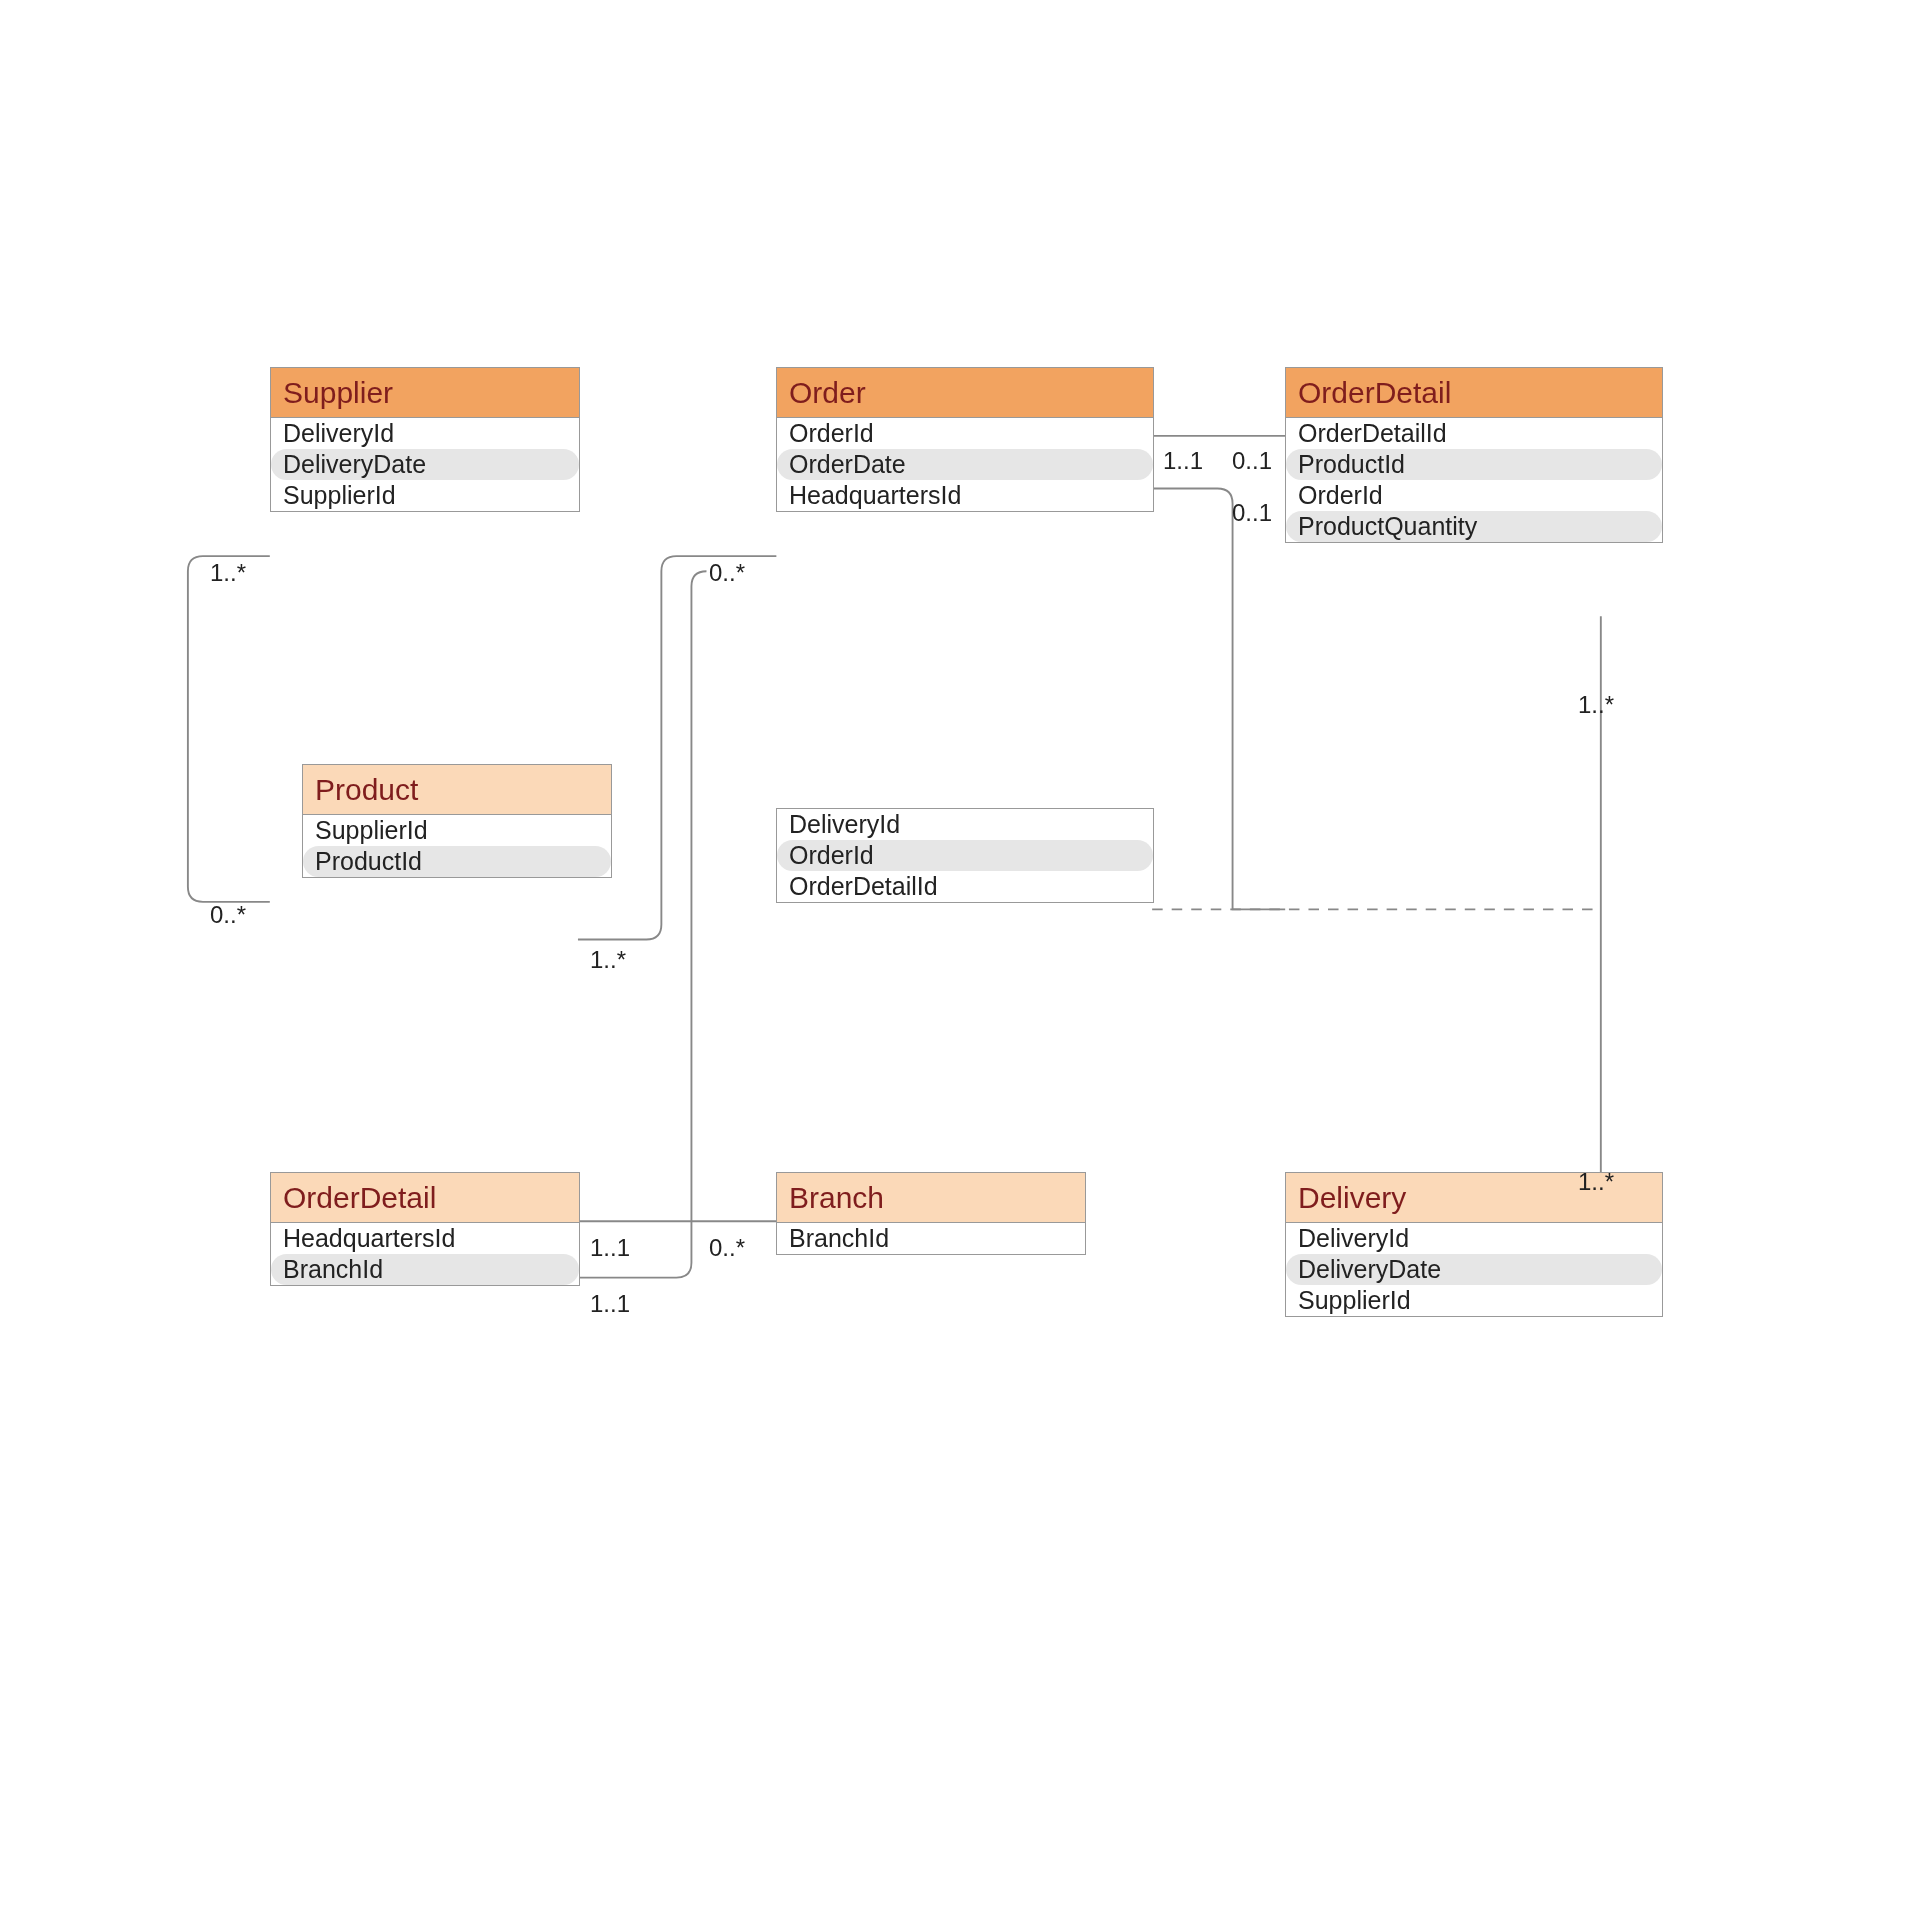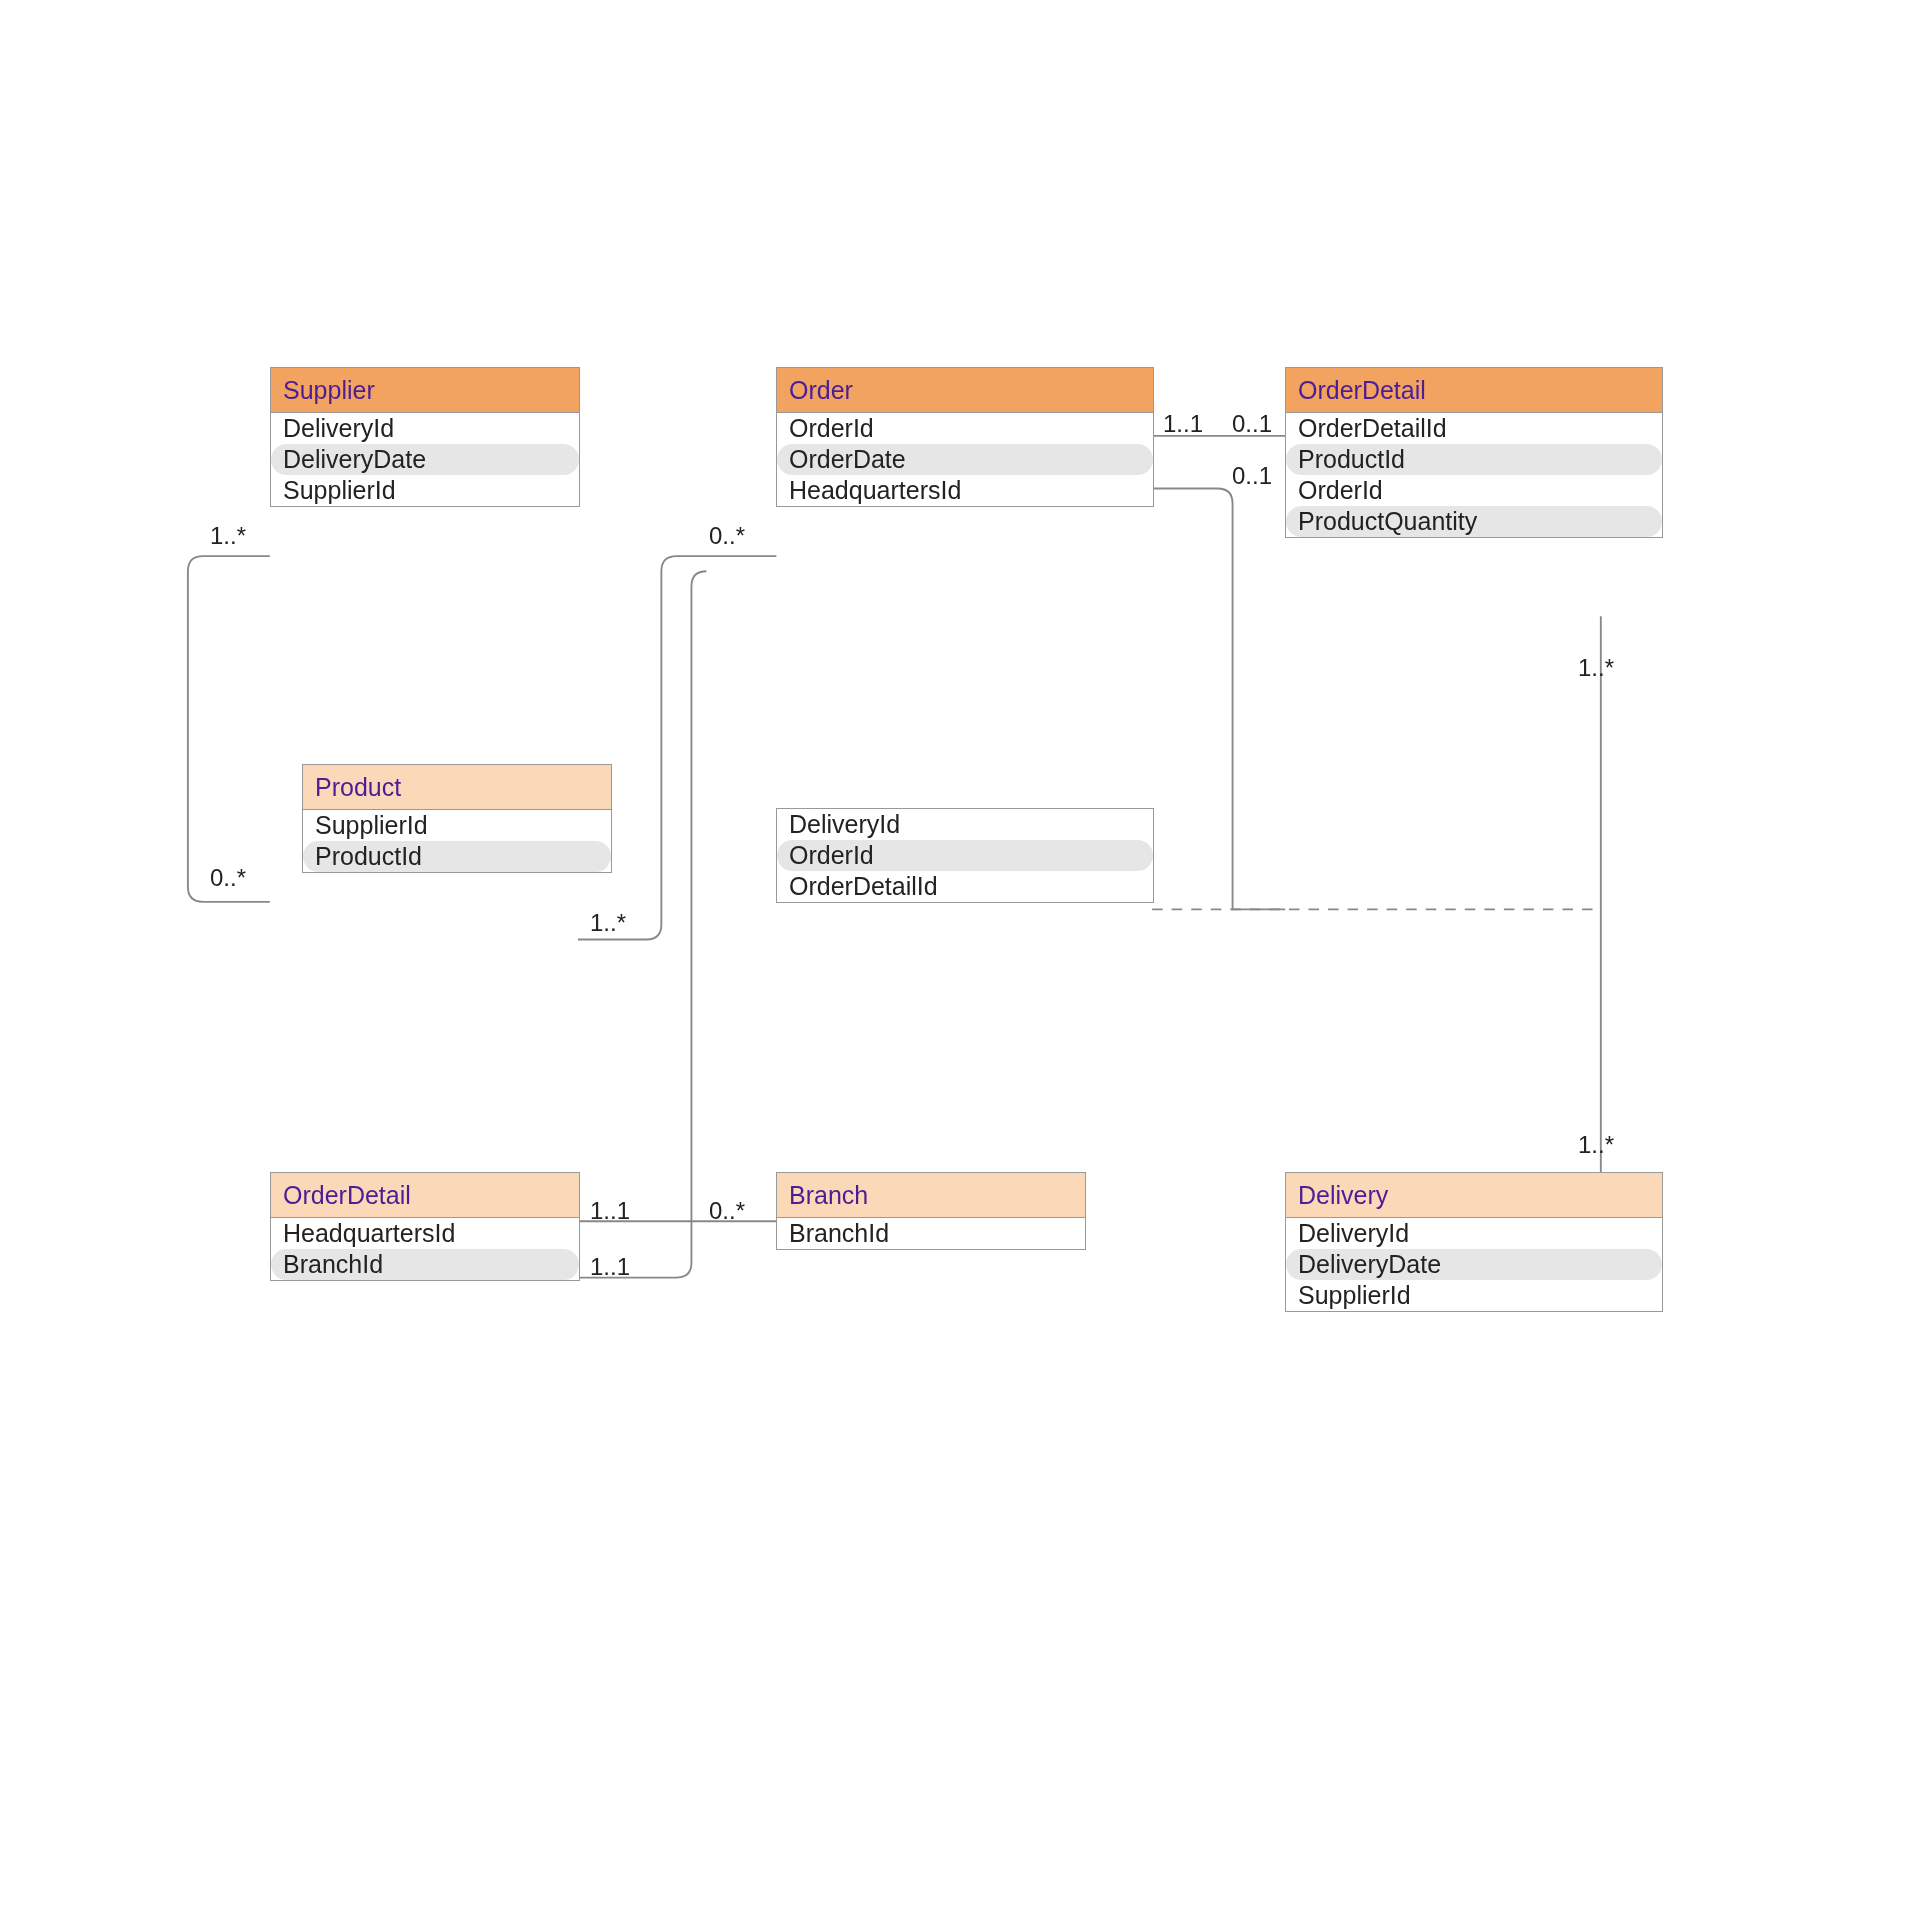--- a/index.html
+++ b/index.html
@@ -1,23 +1,23 @@
 <!DOCTYPE html>
 <html style="font-size:12px"><head>
 <meta charset="utf-8">
 <style>
   html,body{margin:0;padding:0;width:1924px;height:1924px;background:#fff;font-family:Arial,Helvetica,sans-serif;}
   .canvas{position:relative;width:1924px;height:1924px;}
   .entity{position:absolute;border:1.5px solid #999;background:#fff;}
-  .entity .title{padding:7.5px 12px;font-size:25px;font-weight:400;color:#4c1d95;border-bottom:1.5px solid #999;}
+  .entity .title{padding:7.5px 12px;font-size:30px;font-weight:400;color:#7f1d1d;border-bottom:1.5px solid #999;}
   .entity .title.dark{background:#f2a360;}
   .entity .title.light{background:#fbd9b8;}
   .entity .row{padding:1px 12px;font-size:25px;color:#222;}
   .entity .row.alt{background:#e6e6e6;border-radius:18px;}
-  .label{position:absolute;font-size:24px;color:#222;white-space:nowrap;}
+  .label{position:absolute;font-size:24px;color:#222;white-space:nowrap;margin-top:37px;}
   svg.wires{position:absolute;left:0;top:0;width:1924px;height:1924px;pointer-events:none;}
   svg.wires path{fill:none;stroke:#888;stroke-width:2.5;}
   svg.wires path.dashed{stroke-dasharray:14 12;}
 </style>
 </head>
 <body>
 
 <div class="canvas">
 
   <svg class="wires" viewBox="0 0 2560 2560" width="1924" height="1924">

